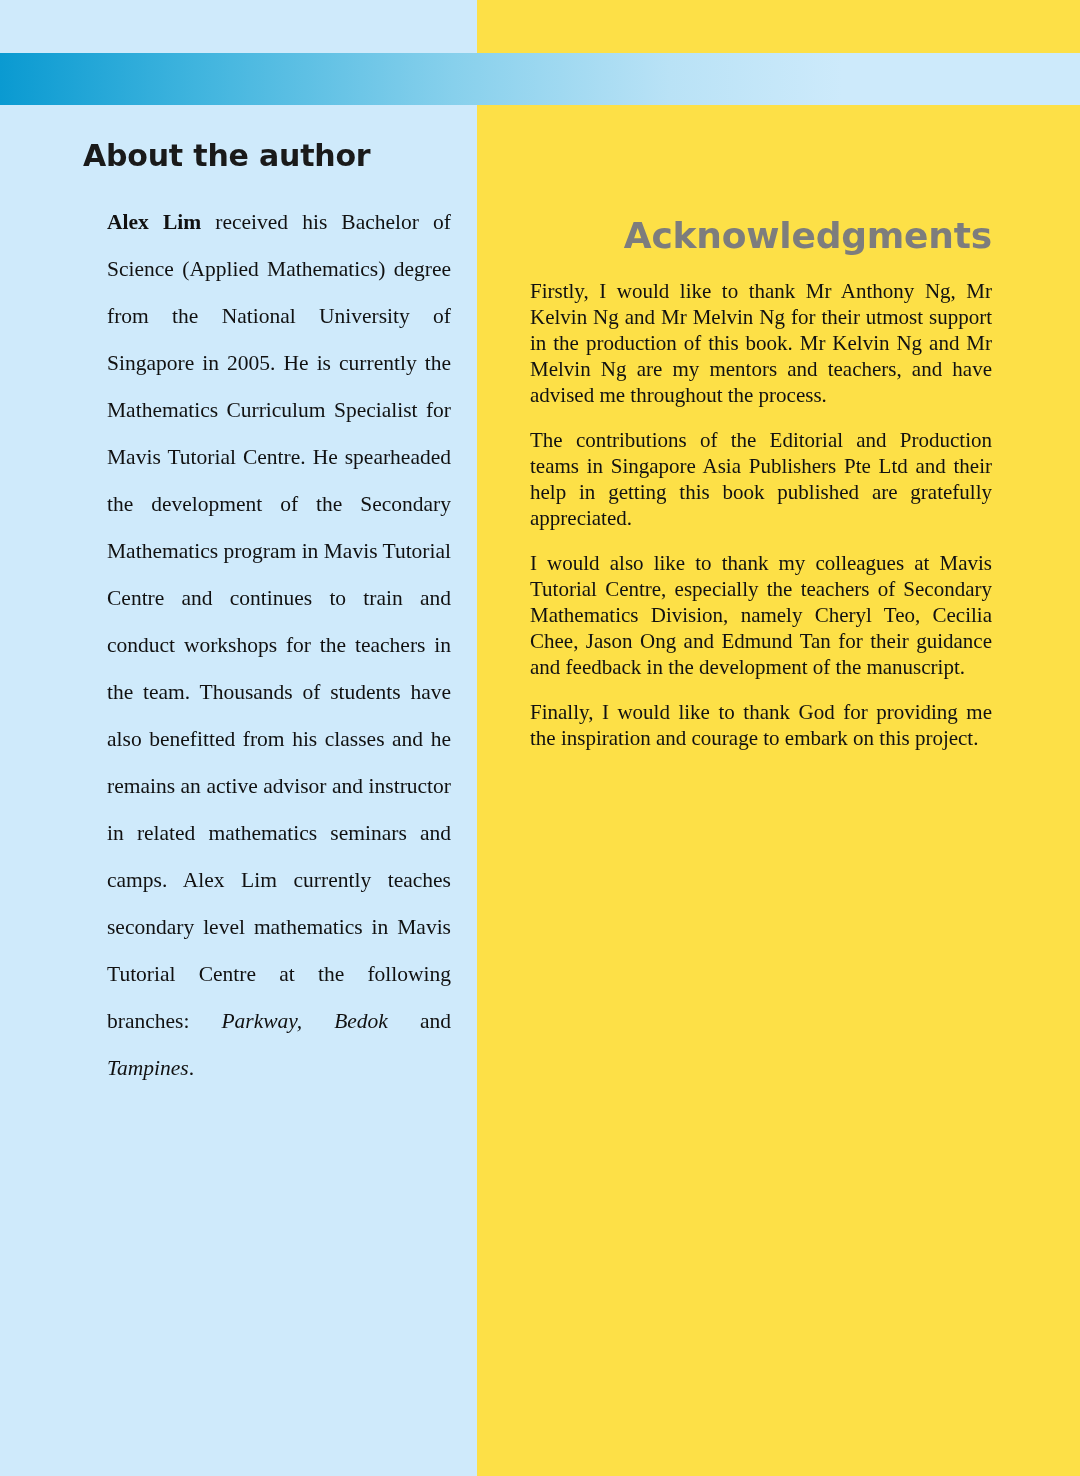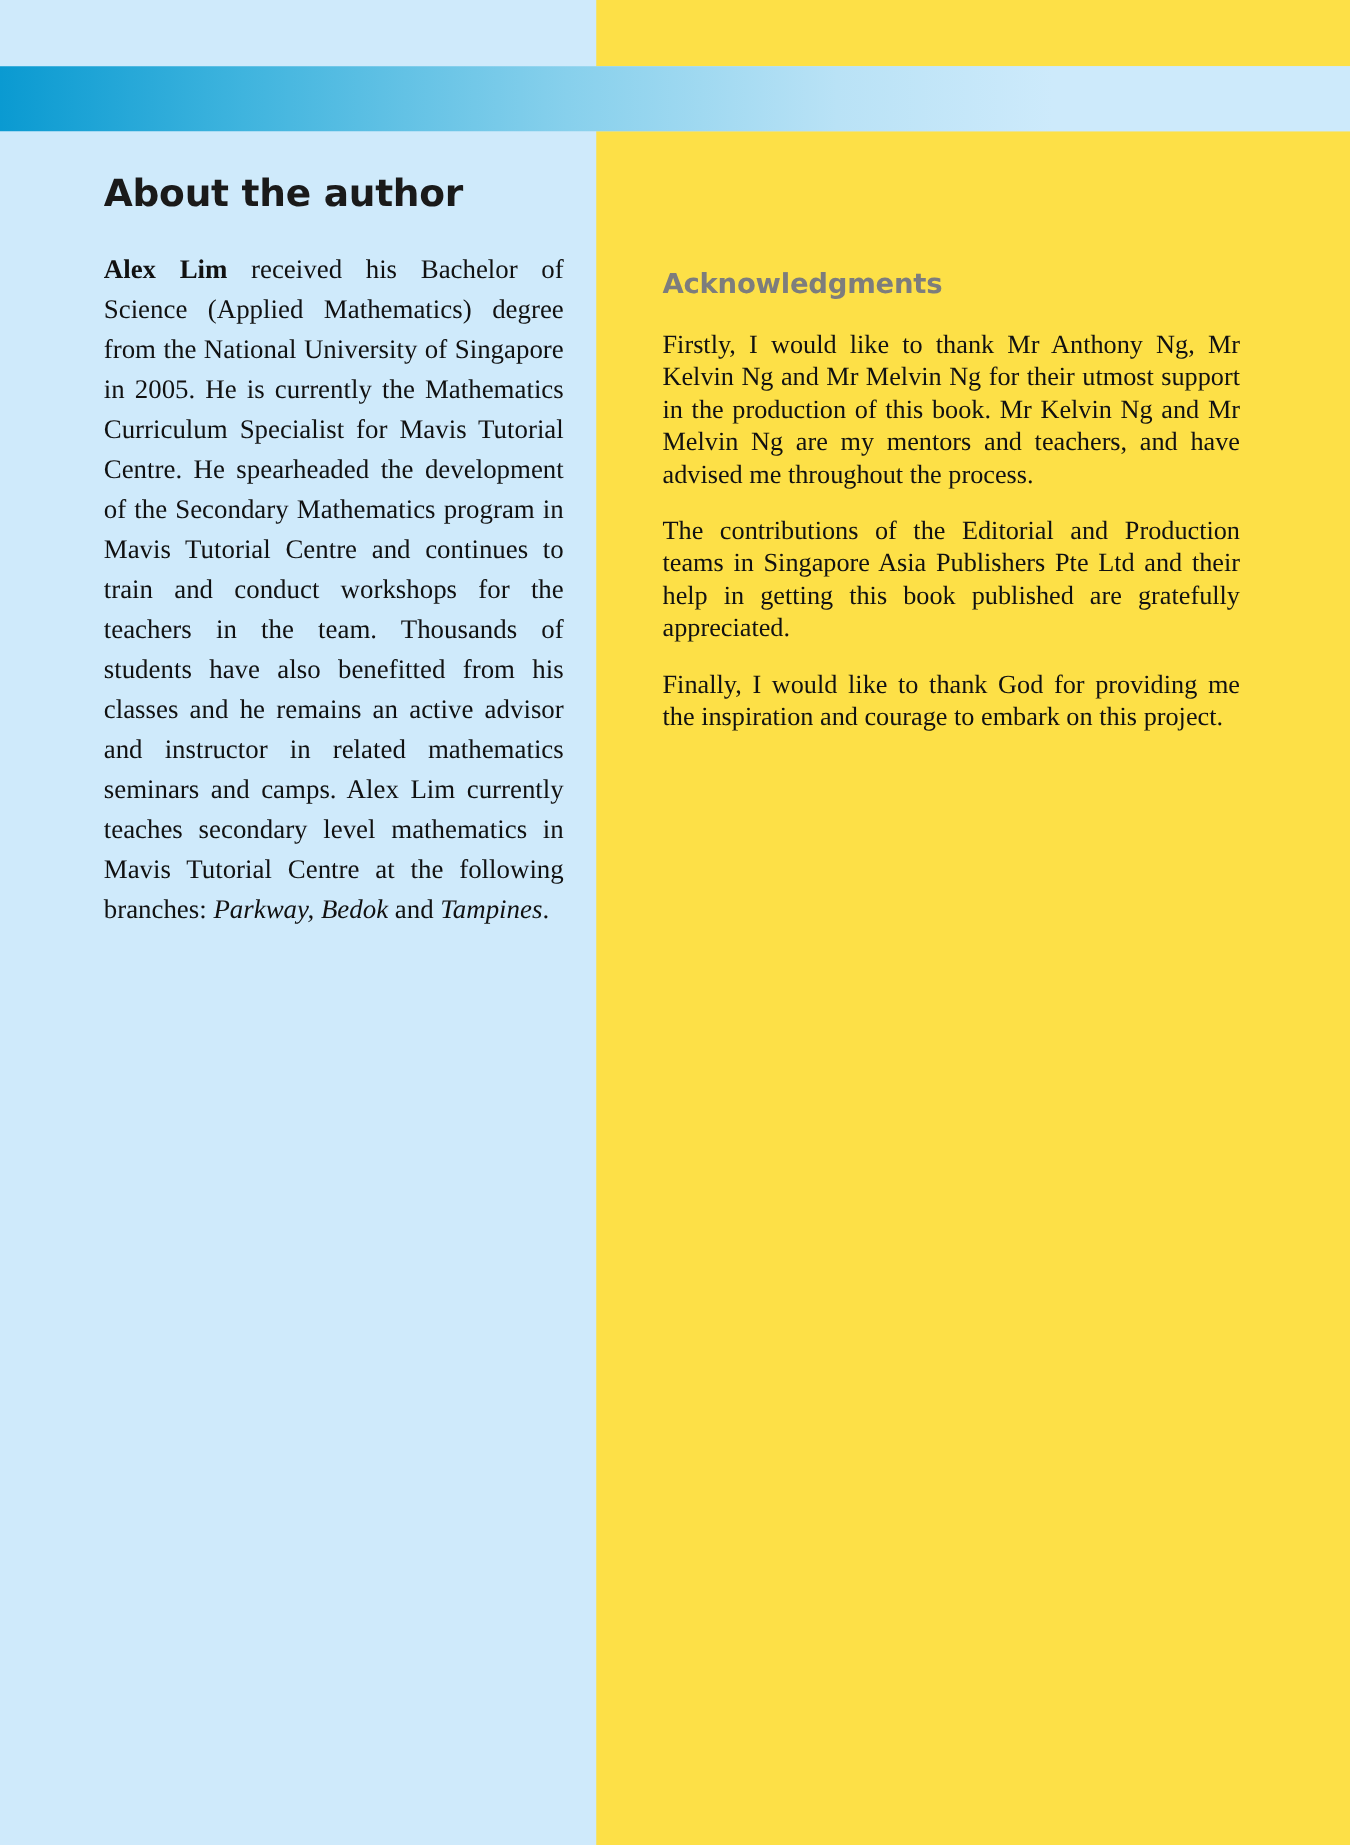--- a/index.html
+++ b/index.html
@@ -69,39 +69,41 @@
     font-weight: bold;
     font-size: 30px;
     letter-spacing: -0.2px;
     color: #1a1a1a;
   }
 
   h2.heading-right {
     margin: 0 0 22px 0;
     font-family: "DejaVu Sans", sans-serif;
     font-weight: bold;
-    font-size: 22px;
+    font-size: 36px;
     letter-spacing: -0.2px;
     color: #7d7d7d;
+    text-align: right;
   }
 
   p.body-text {
     margin: 0 0 18px 0;
     font-family: "Liberation Serif", serif;
     font-size: 21.5px;
     line-height: 40px;
     text-align: justify;
     text-justify: inter-word;
     color: #111111;
     hyphens: none;
   }
 
   .col-left p.body-text {
-    line-height: 32px;
+    line-height: 47px;
     font-size: 21.5px;
+    margin-left: 24px;
   }
 
   .col-right p.body-text {
     line-height: 26px;
     font-size: 21px;
     margin-bottom: 19px;
   }
 
   .b { font-weight: bold; }
   .i { font-style: italic; }
@@ -117,16 +119,17 @@
 
   <div class="col-left">
     <h1 class="heading-left">About the author</h1>
     <p class="body-text"><span class="b">Alex Lim</span><span> received his Bachelor of Science (Applied Mathematics) degree from the National University of Singapore in 2005. He is currently the Mathematics Curriculum Specialist for Mavis Tutorial Centre. He spearheaded the development of the Secondary Mathematics program in Mavis Tutorial Centre and continues to train and conduct workshops for the teachers in the team. Thousands of students have also benefitted from his classes and he remains an active advisor and instructor in related mathematics seminars and camps. Alex Lim currently teaches secondary level mathematics in Mavis Tutorial Centre at the following branches: </span><span class="i">Parkway, Bedok</span><span> and </span><span class="i">Tampines</span><span>.</span></p>
   </div>
 
   <div class="col-right">
     <h2 class="heading-right">Acknowledgments</h2>
     <p class="body-text">Firstly, I would like to thank Mr Anthony Ng, Mr Kelvin Ng and Mr Melvin Ng for their utmost support in the production of this book. Mr Kelvin Ng and Mr Melvin Ng are my mentors and teachers, and have advised me throughout the process.</p>
     <p class="body-text">The contributions of the Editorial and Production teams in Singapore Asia Publishers Pte Ltd and their help in getting this book published are gratefully appreciated.</p>
+    <p class="body-text">I would also like to thank my colleagues at Mavis Tutorial Centre, especially the teachers of Secondary Mathematics Division, namely Cheryl Teo, Cecilia Chee, Jason Ong and Edmund Tan for their guidance and feedback in the development of the manuscript.</p>
     <p class="body-text">Finally, I would like to thank God for providing me the inspiration and courage to embark on this project.</p>
   </div>
 
 </div>
 
 </body></html>

